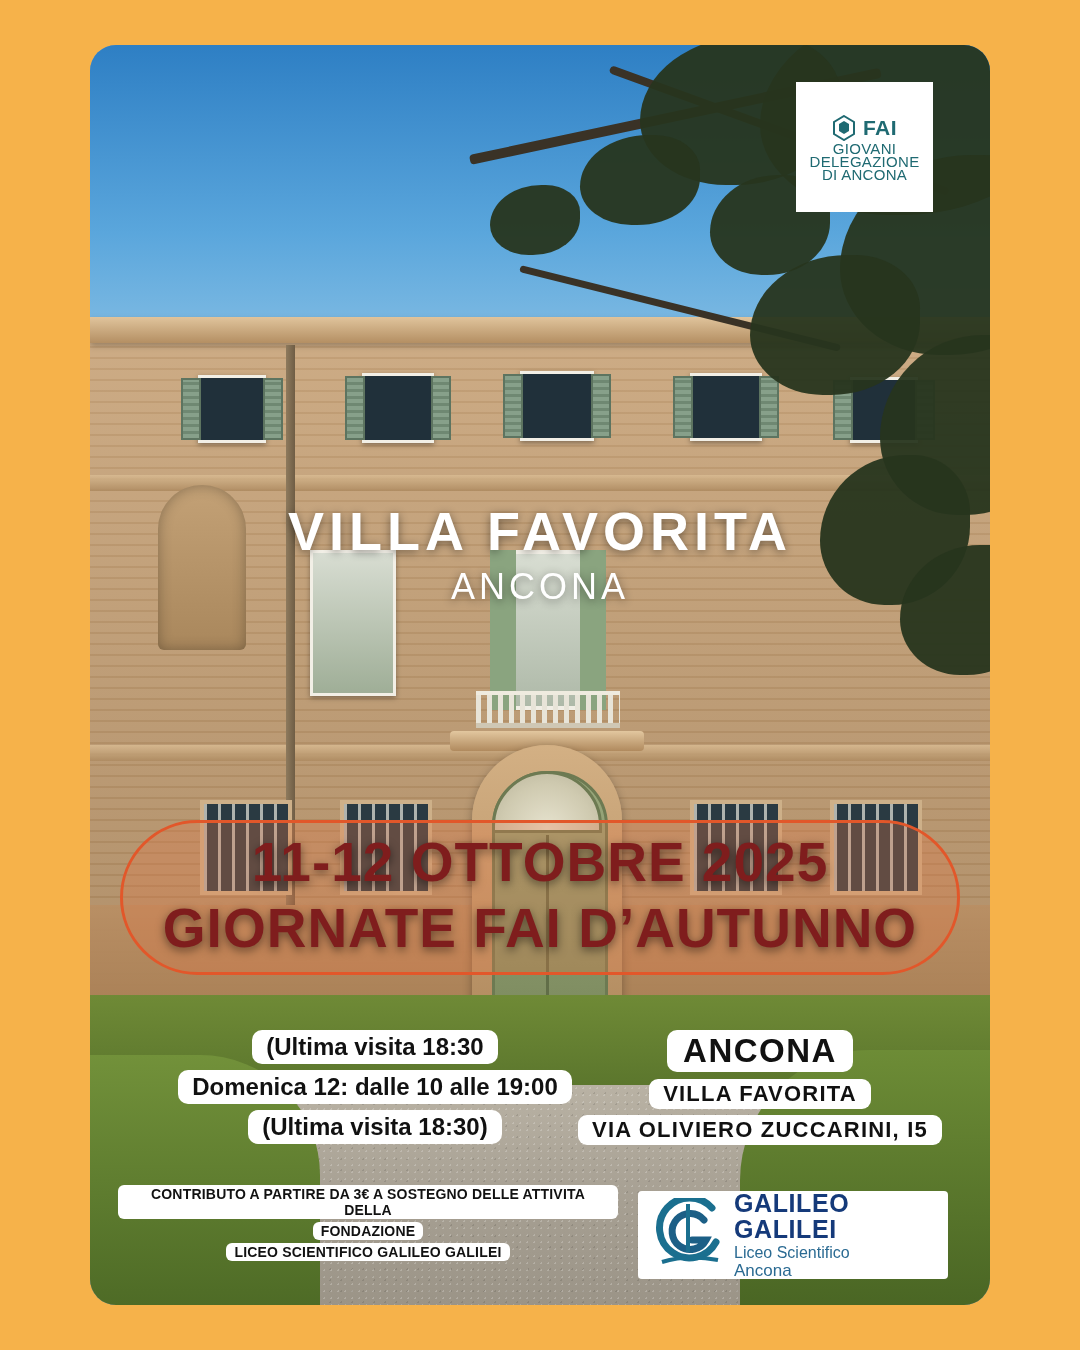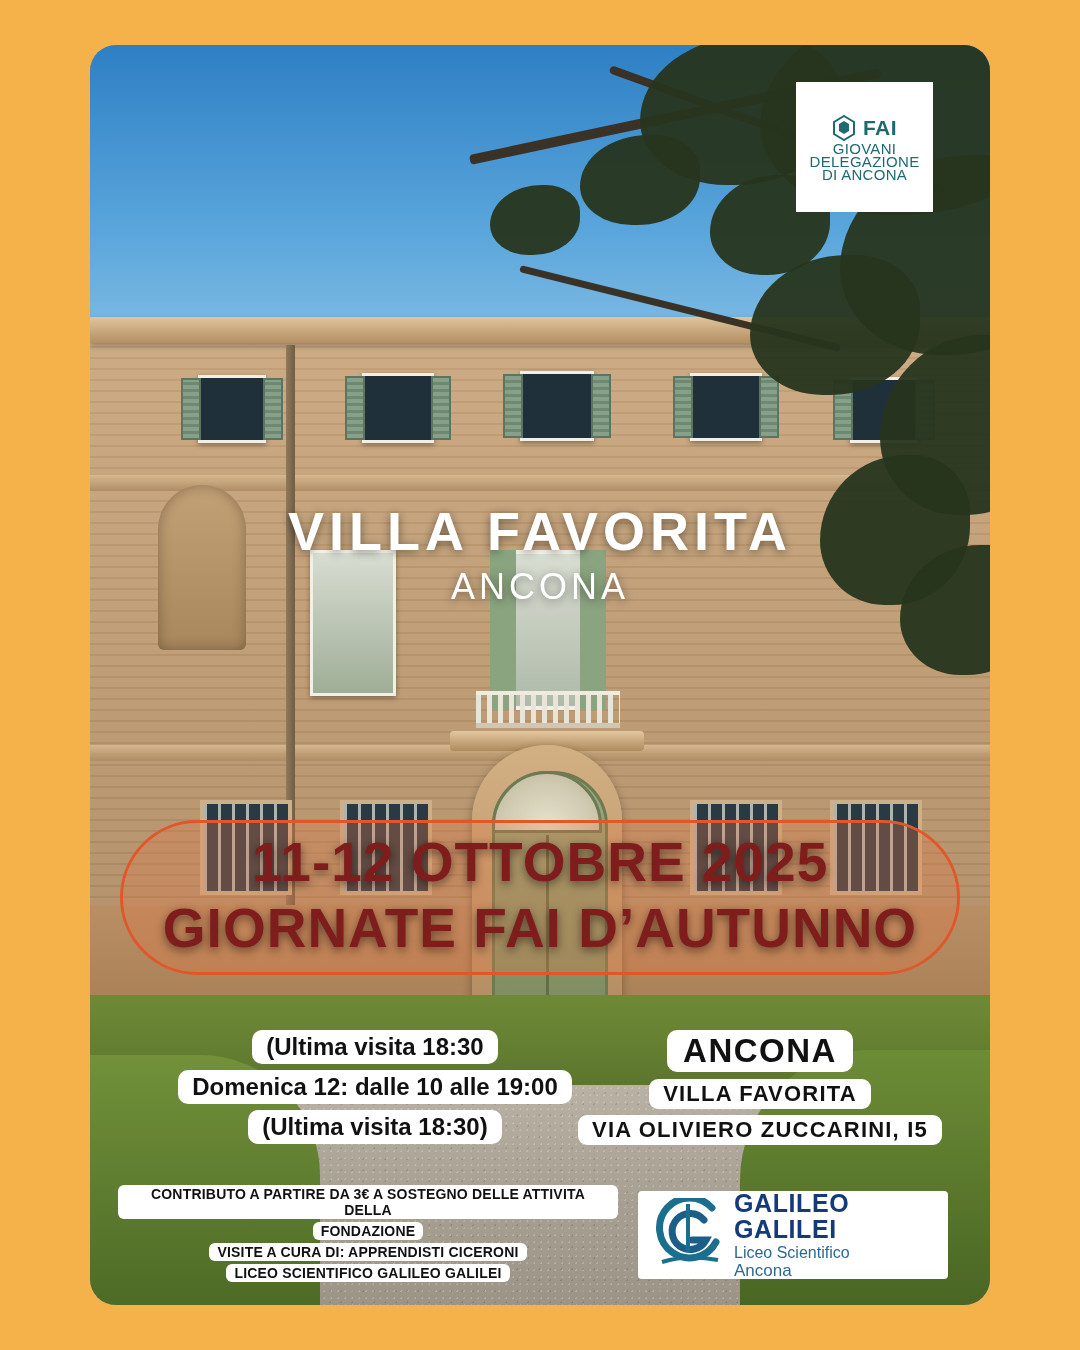--- a/index.html
+++ b/index.html
@@ -548,21 +548,20 @@
 
     <div class="schedule">
       <div><span class="pill">(Ultima visita 18:30</span></div>
       <div><span class="pill">Domenica 12: dalle 10 alle 19:00</span></div>
       <div><span class="pill">(Ultima visita 18:30)</span></div>
     </div>
 
     <div class="contrib">
       <div><span class="contrib-line">CONTRIBUTO A PARTIRE DA 3€ A SOSTEGNO DELLE ATTIVITA DELLA</span></div>
       <div><span class="contrib-line">FONDAZIONE</span></div>
-      <div><span class="contrib-line">VISITE A CURA DI: APPRENDISTI CICERONI</span></div>
       <div><span class="contrib-line">LICEO SCIENTIFICO GALILEO GALILEI</span></div>
     </div>
 
     <div class="address">
       <div><span class="addr-city">ANCONA</span></div>
       <div><span class="addr-line">VILLA FAVORITA</span></div>
       <div><span class="addr-line">VIA OLIVIERO ZUCCARINI, I5</span></div>
     </div>
 
     <div class="school-logo">

